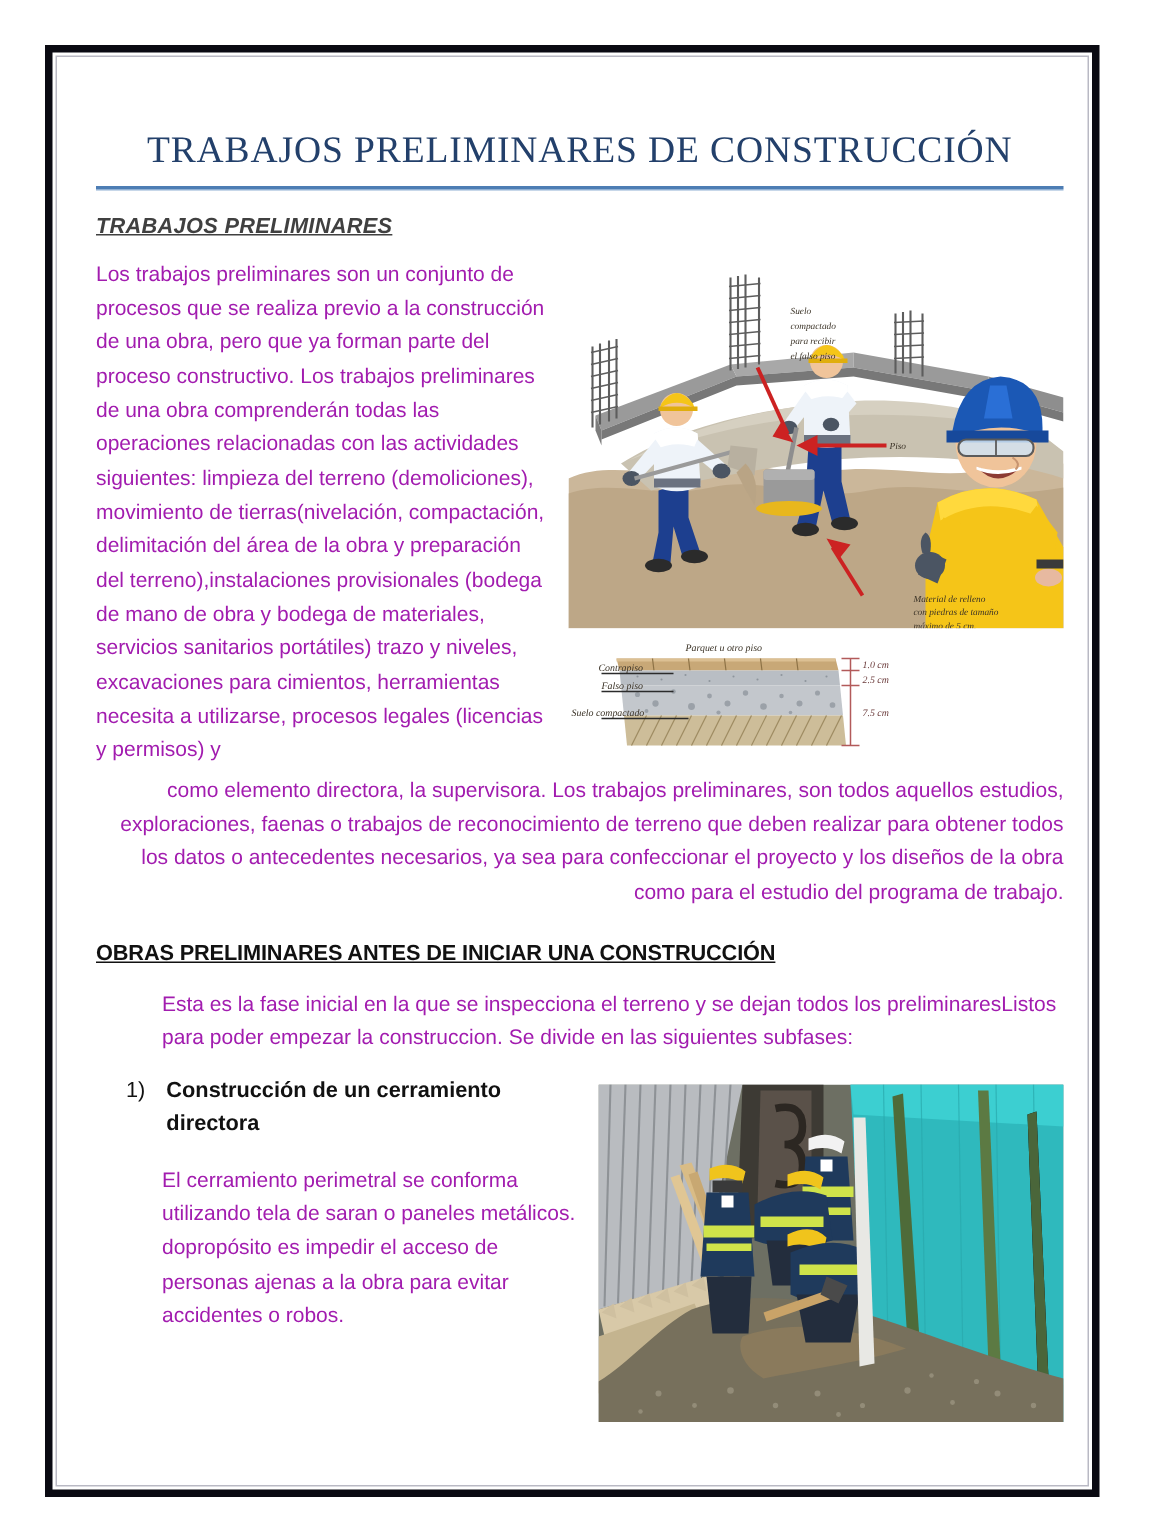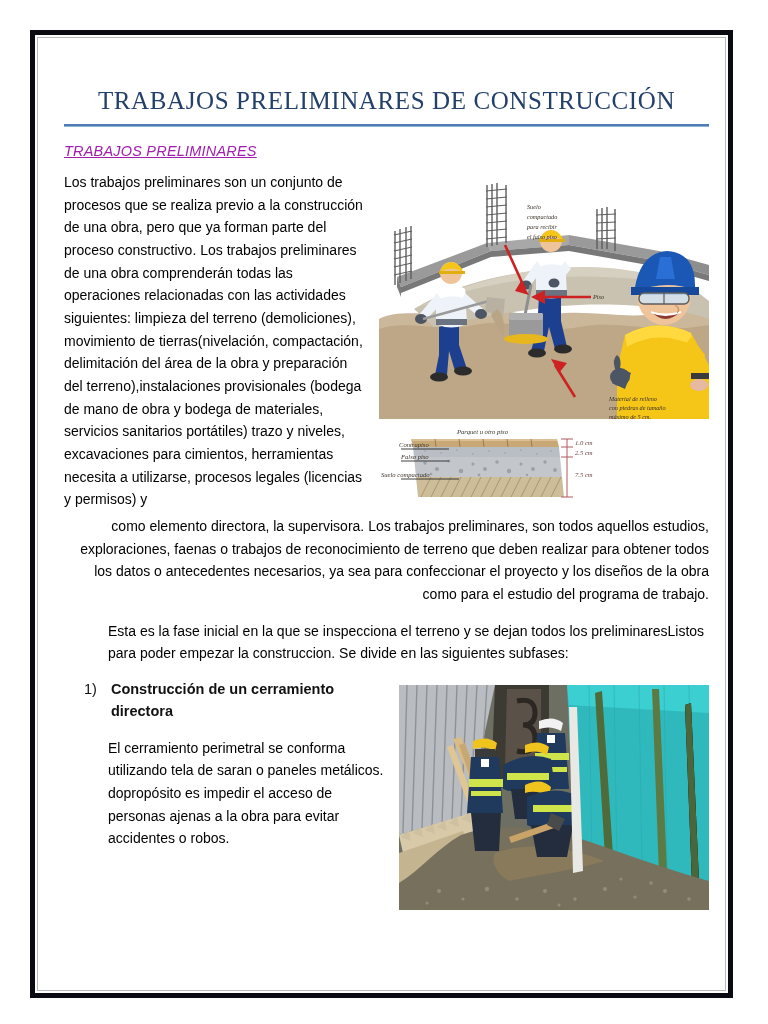--- a/index.html
+++ b/index.html
@@ -66,40 +66,40 @@
     margin-top: 8px;
     height: 0;
     border-top: 2px solid #4d7db4;
     border-bottom: 1px solid #8fb0d4;
     width: 100%;
   }
 
   
   .heading-italic {
     font-size: 14.5px;
-    font-weight: normal;
+    font-weight: bold;
     font-style: italic;
     text-decoration: underline;
-    color: #a21caf;
+    color: #404040;
     margin-top: 16px;
     letter-spacing: 0.2px;
   }
   .heading-bold {
     font-size: 14.5px;
     font-weight: bold;
     text-decoration: underline;
     color: #111111;
     letter-spacing: -0.1px;
     margin-top: 22px;
   }
 
   
   .body-text {
     font-size: 14px;
-    color: #000000;
+    color: #a21caf;
     line-height: 1.62;
     text-align: left;
   }
 
   
   .wrap-section { margin-top: 12px; }
   .illus-float {
     float: right;
     width: 330px;
     margin: -2px 0 4px 12px;
@@ -447,20 +447,21 @@
             <text class="dim-label" x="196" y="58">7.5 cm</text>
           </svg>
         </div>
       </div>
 
       <div class="body-text col-narrow">Los trabajos preliminares son un conjunto de procesos que se realiza previo a la construcción de una obra, pero que ya forman parte del proceso constructivo. Los trabajos preliminares de una obra comprenderán todas las operaciones relacionadas con las actividades siguientes: limpieza del terreno (demoliciones), movimiento de tierras(nivelación, compactación, delimitación del área de la obra y preparación del terreno),instalaciones provisionales (bodega de mano de obra y bodega de materiales, servicios sanitarios portátiles) trazo y niveles, excavaciones para cimientos, herramientas necesita a utilizarse, procesos legales (licencias y permisos) y</div>
     </div>
 
     <div class="body-text fullwidth-text">como elemento directora, la supervisora. Los trabajos preliminares, son todos aquellos estudios, exploraciones, faenas o trabajos de reconocimiento de terreno que deben realizar para obtener todos los datos o antecedentes necesarios, ya sea para confeccionar el proyecto y los diseños de la obra como para el estudio del programa de trabajo.</div>
 
+    <div class="heading-bold">OBRAS PRELIMINARES ANTES DE INICIAR UNA CONSTRUCCIÓN</div>
 
     <div class="body-text" style="margin-top:14px;margin-left:44px;">Esta es la fase inicial en la que se inspecciona el terreno y se dejan todos los preliminaresListos para poder empezar la construccion. Se divide en las siguientes subfases:</div>
 
     <div class="clearfix">
 
       <div class="photo-float">
         <svg class="photo-svg" width="310" height="225" viewBox="0 0 310 225" xmlns="http://www.w3.org/2000/svg">
           <defs>
             <clipPath id="photoClip">
                 <rect x="0" y="0" width="310" height="225"></rect>

